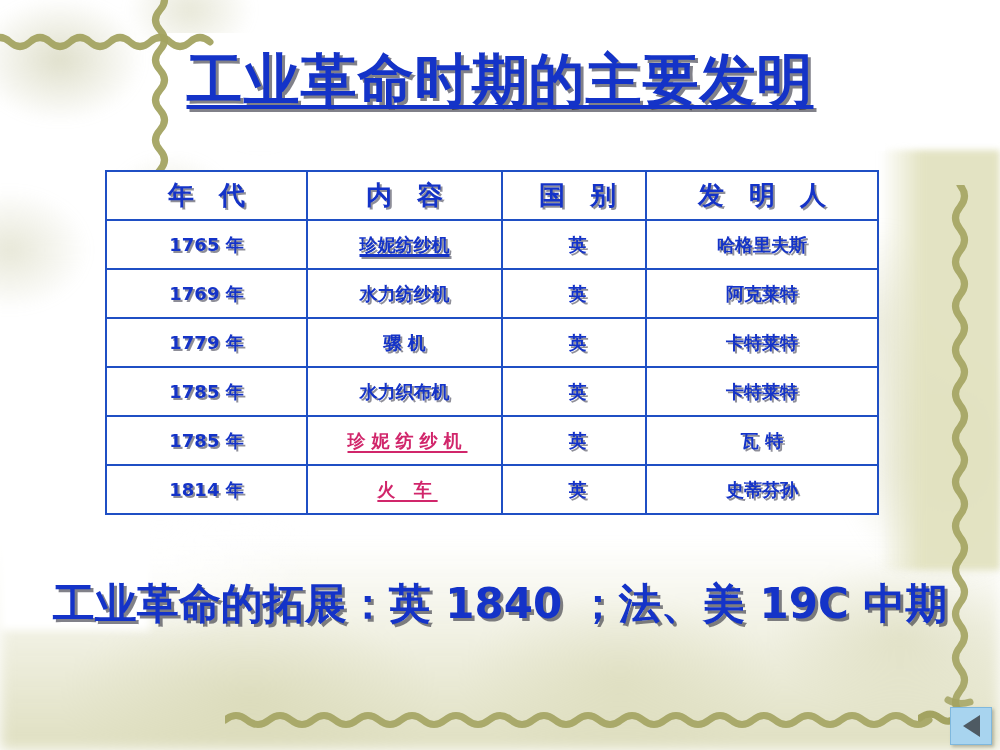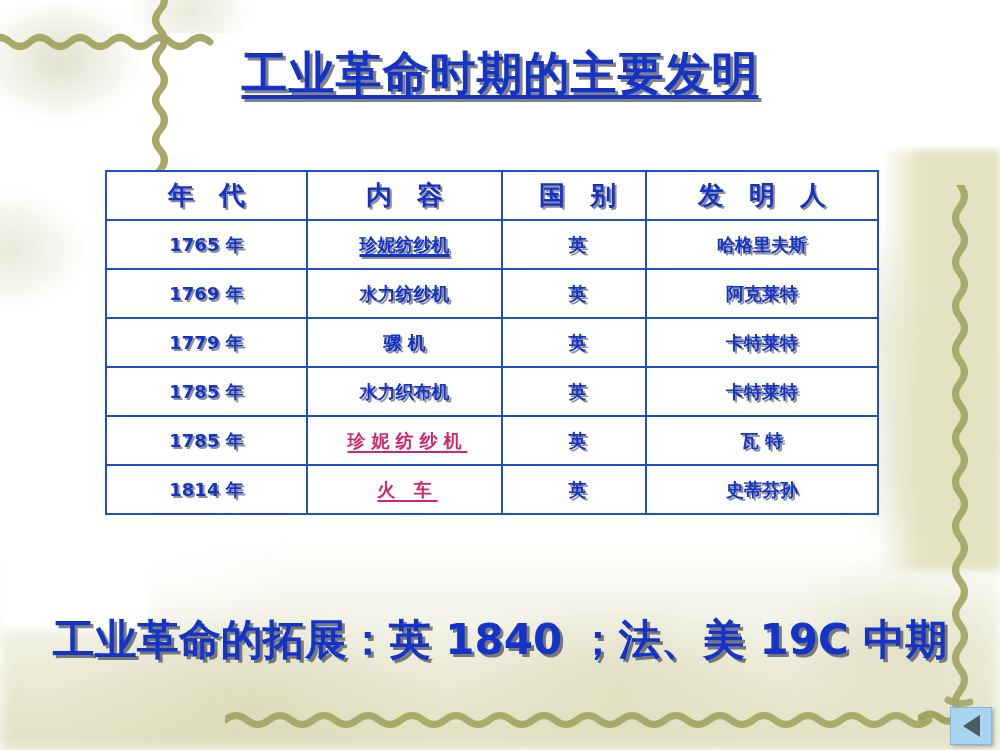--- a/index.html
+++ b/index.html
@@ -73,21 +73,21 @@
   }
 
   
   .vine { position: absolute; pointer-events: none; }
 
   
   .slide-title {
     position: absolute;
     left: 0; top: 43px; width: 1000px;
     text-align: center;
-    font-size: 46px;
+    font-size: 56px;
     font-weight: bold;
     color: #1433c8;
     letter-spacing: 1px;
     text-decoration: underline;
     text-underline-offset: 6px;
     text-decoration-thickness: 4px;
     text-shadow: 3px 3px 0 rgba(25,25,40,0.55);
     white-space: nowrap;
   }
 
@@ -139,21 +139,21 @@
     text-decoration: underline;
     text-underline-offset: 3px;
     text-decoration-thickness: 3px;
     font-family: Liberation Serif, serif;
   }
   .sp { letter-spacing: 6px; text-indent: 6px; display: inline-block; }
 
   
   .bottom-caption {
     position: absolute;
-    left: 0; top: 612px; width: 1000px;
+    left: 0; top: 576px; width: 1000px;
     text-align: center;
     font-size: 42px;
     font-weight: bold;
     color: #1433c8;
     text-shadow: 3px 3px 0 rgba(25,25,40,0.55);
     white-space: nowrap;
   }
 
   
   #nav-back-button {

